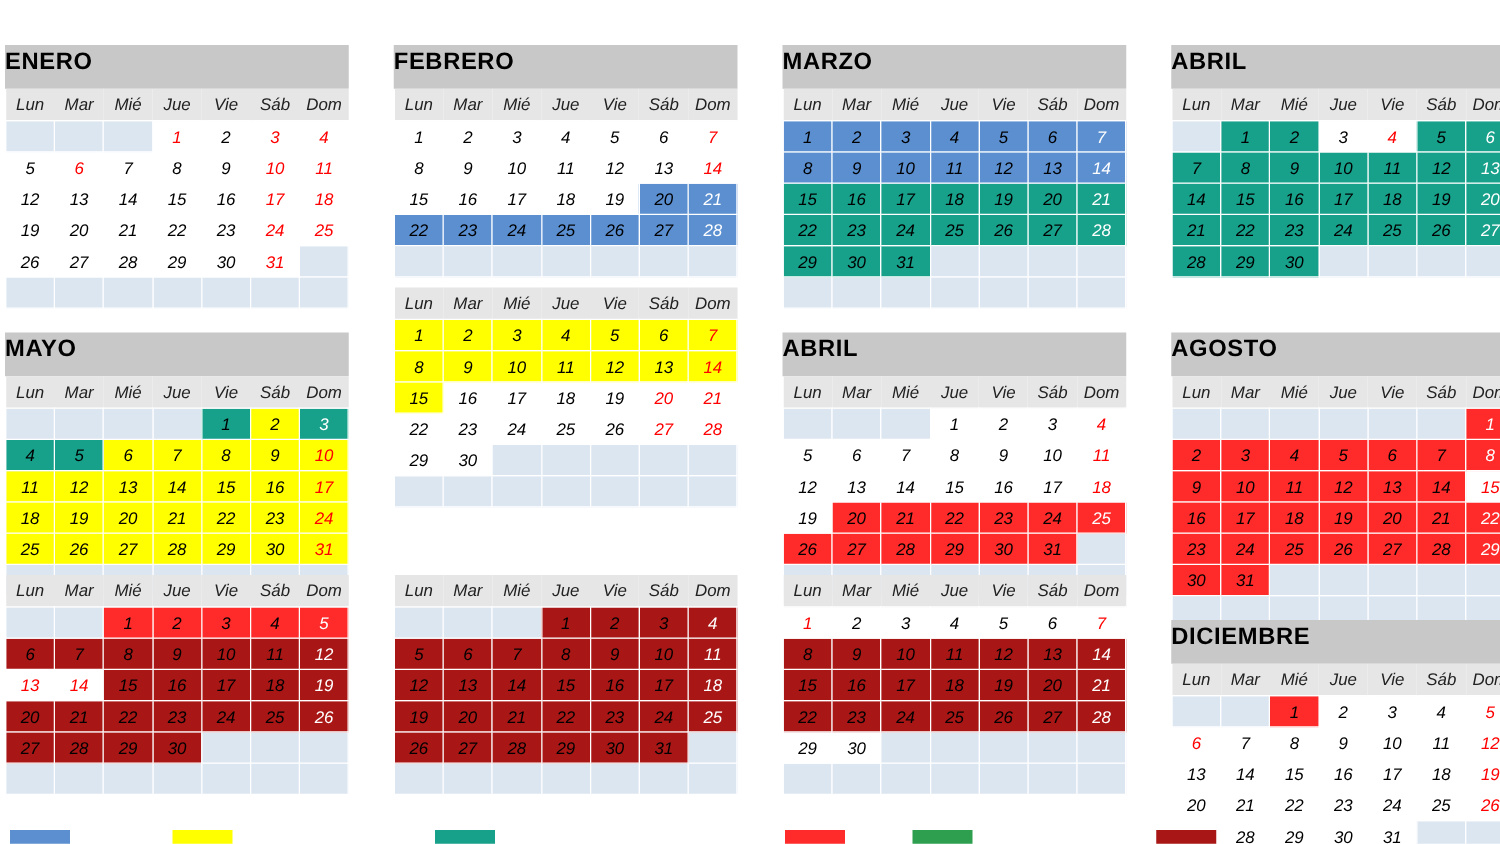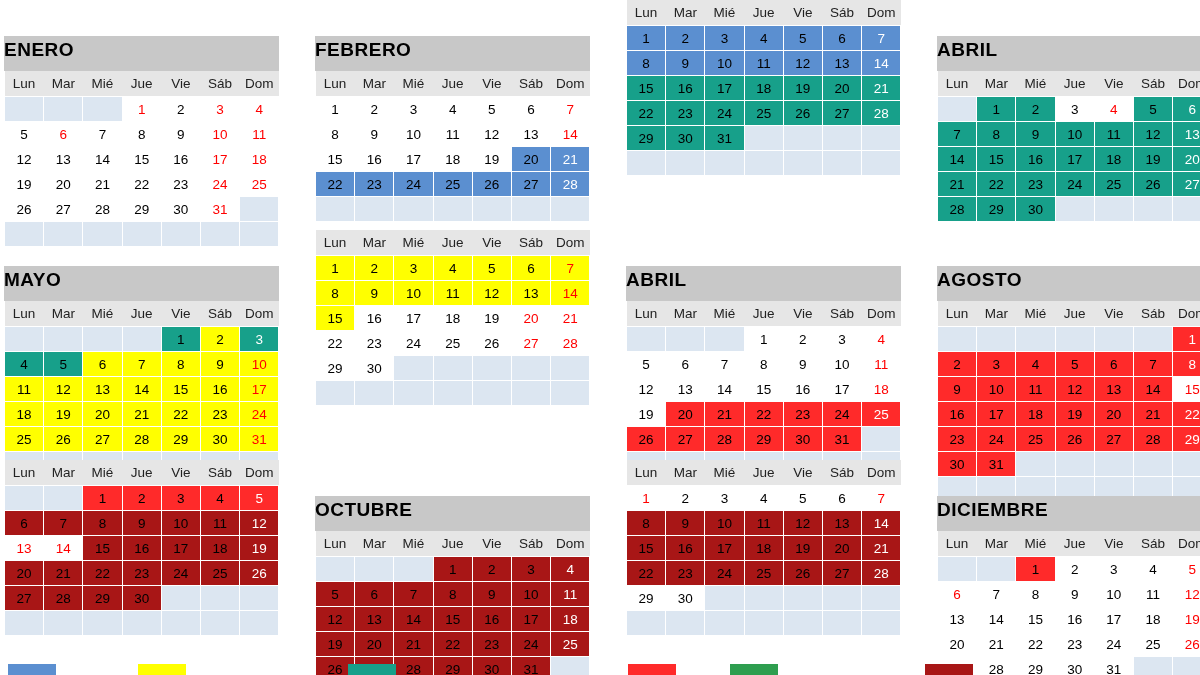--- a/index.html
+++ b/index.html
@@ -32,20 +32,21 @@
     line-height: 28px;
     height: 35px;
     letter-spacing: 0.5px;
     overflow: hidden;
     margin-top: 36px;
   }
   table.cal {
     border-collapse: collapse;
     width: 275px;
     table-layout: fixed;
+    font-style: italic;
   }
   table.cal td, table.cal th {
     width: 39.2px;
     height: 24px;
     text-align: center;
     font-size: 13.5px;
     padding: 0;
     border: 1px solid #ffffff;
     color: #000;
     font-weight: normal;
@@ -214,20 +215,21 @@
             <td class="empty">&nbsp;</td>
             <td class="empty">&nbsp;</td>
             <td class="empty">&nbsp;</td>
             <td class="empty">&nbsp;</td>
             <td class="empty">&nbsp;</td>
           </tr>
         </tbody>
       </table>
     </div>
     <div class="month">
+      <div class="month-title">MARZO</div>
       <table class="cal">
         <thead>
           <tr>
             <th>Lun</th>
             <th>Mar</th>
             <th>Mié</th>
             <th>Jue</th>
             <th>Vie</th>
             <th>Sáb</th>
             <th>Dom</th>
@@ -715,21 +717,20 @@
             <td class="empty">&nbsp;</td>
             <td class="empty">&nbsp;</td>
             <td class="empty">&nbsp;</td>
             <td class="empty">&nbsp;</td>
             <td class="empty">&nbsp;</td>
           </tr>
         </tbody>
       </table>
     </div>
     <div class="month">
-      <div class="month-title">OCTUBRE</div>
       <table class="cal">
         <thead>
           <tr>
             <th>Lun</th>
             <th>Mar</th>
             <th>Mié</th>
             <th>Jue</th>
             <th>Vie</th>
             <th>Sáb</th>
             <th>Dom</th>

